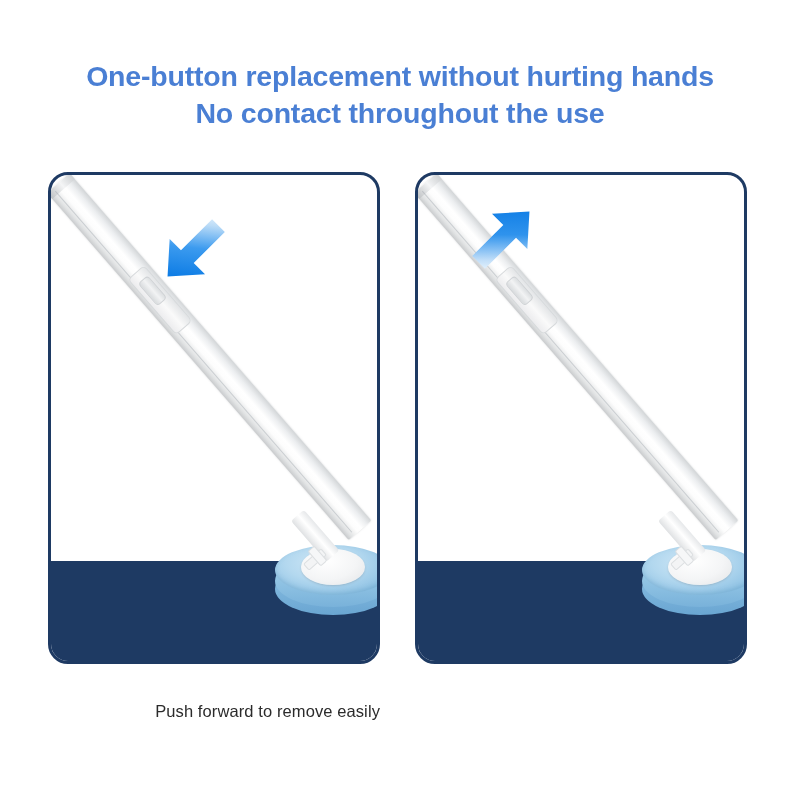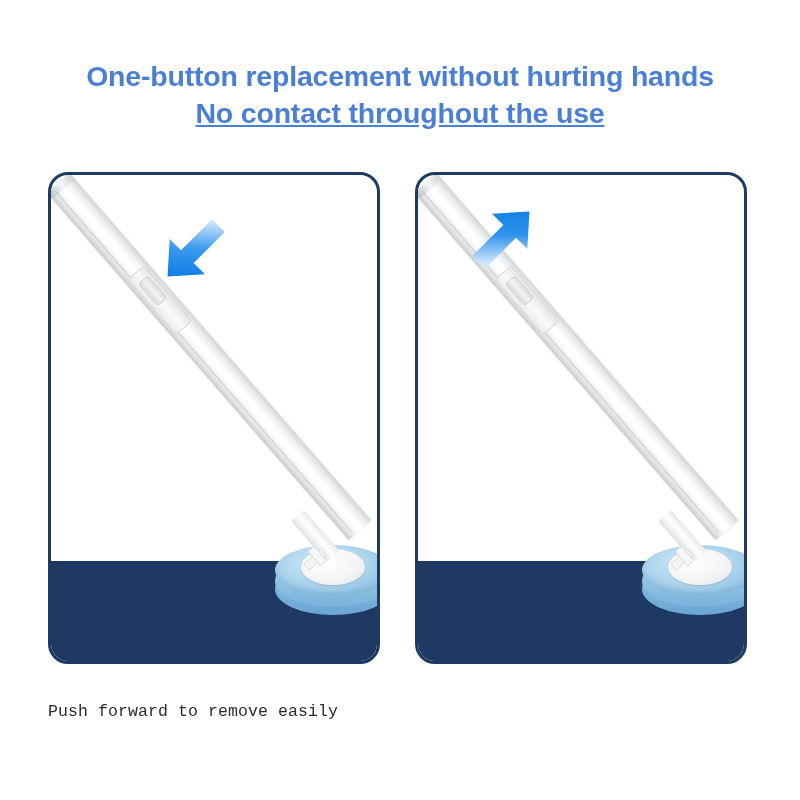--- a/index.html
+++ b/index.html
@@ -29,21 +29,21 @@
     width: 800px;
     text-align: center;
     color: #4a7fd4;
     font-family: "Liberation Sans", sans-serif;
     font-weight: bold;
     font-size: 28.5px;
     line-height: 37px;
     letter-spacing: -0.2px;
   }
   .headline .line1 { display: block; }
-  .headline .line2 { display: block; text-decoration: underline; }
+  .headline .line2 { display: block; }
 
   
   .panel {
     position: absolute;
     top: 172px;
     width: 332px;
     height: 492px;
     border: 3px solid #1e3a63;
     border-radius: 20px;
     background: #ffffff;
@@ -224,23 +224,23 @@
     position: absolute;
   }
   .arrow.down  { left: 100px; top: 34px;  width: 84px; height: 84px; }
   .arrow.up    { left: 44px;  top: 20px;  width: 84px; height: 84px; }
 
   
   .caption {
     position: absolute;
     top: 702px;
     width: 332px;
-    text-align: left;
+    text-align: right;
     color: #2b2b2b;
-    font-family: Liberation Mono, monospace;
+    font-family: Liberation Sans, sans-serif;
     font-size: 16.5px;
     font-weight: normal;
     letter-spacing: 0.1px;
   }
   .caption.left  { left: 48px; }
   .caption.right { left: 415px; }
 </style>
 </head>
 <body>
 

